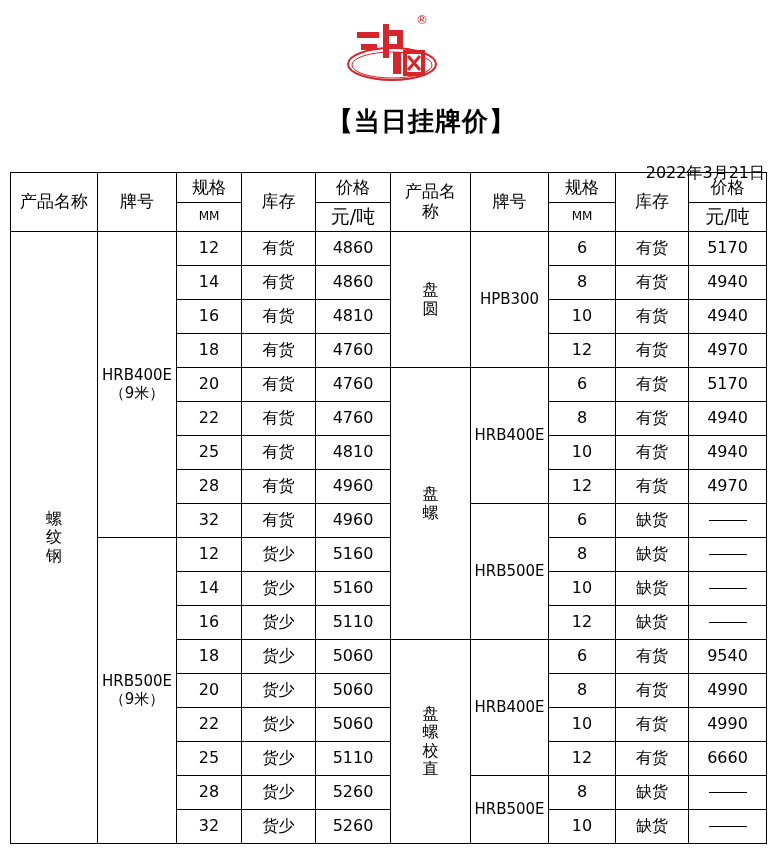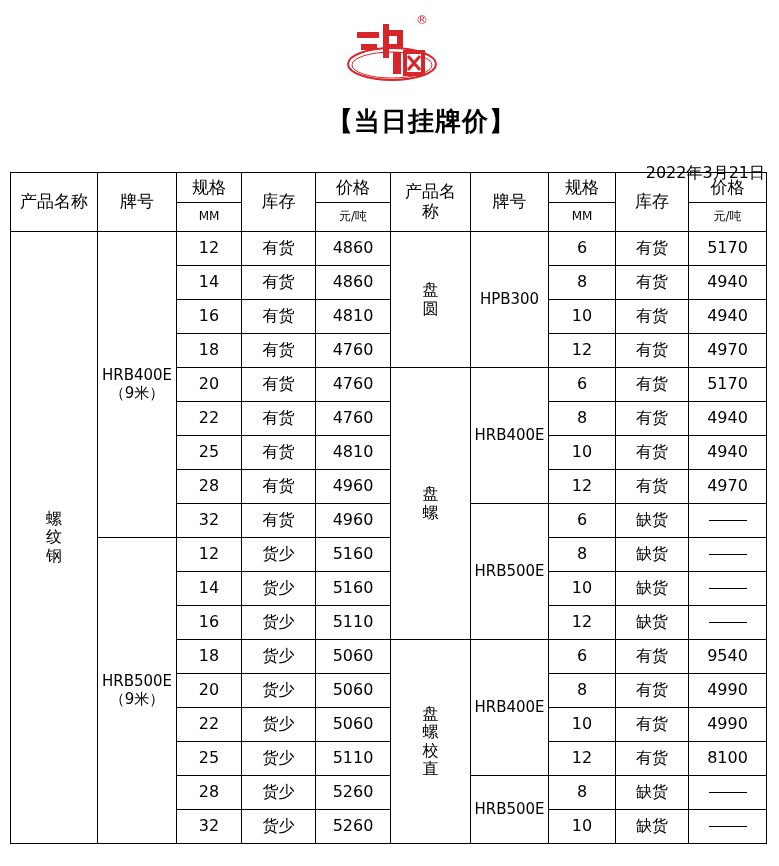--- a/index.html
+++ b/index.html
@@ -11,21 +11,21 @@
   .date { position: absolute; right: 14px; top: 163px; font-size: 16px; }
   table.price { position: absolute; left: 10px; top: 172px; border-collapse: collapse;
                 table-layout: fixed; width: 756px; font-size: 16px; }
   table.price td { border: 1.5px solid #000; text-align: center; vertical-align: middle;
                    padding: 0; line-height: 1.15; }
   table.price tr.h1 td { height: 29px; }
   table.price tr.h2 td { height: 28px; }
   table.price tr.b td { height: 33px; }
   .hdr { font-size: 17px; }
   .mm { font-size: 12px; font-weight: normal; }
-  .unit { font-size: 12px; }
+  .unit { font-size: 19px; }
   .vert { line-height: 1.45; }
   .vert-wide { line-height: 2.35; }
   .dash { display: inline-block; width: 38px; border-top: 1.5px solid #000; vertical-align: middle; }
   .bl { font-size: 15px; margin-left: 30px; }
 </style>
 </head>
 <body>
 
 <div class="logo">
   <svg width="95" height="80" viewBox="0 0 95 80">
@@ -219,21 +219,21 @@
         <td>10</td>
         <td>有货</td>
         <td>4990</td>
       </tr>
       <tr class="b">
         <td>25</td>
         <td>货少</td>
         <td>5110</td>
         <td>12</td>
         <td>有货</td>
-        <td>8100</td>
+        <td>6660</td>
       </tr>
       <tr class="b">
         <td>28</td>
         <td>货少</td>
         <td>5260</td>
         <td class="bl" rowspan="2">HRB500E</td>
         <td>8</td>
         <td>缺货</td>
         <td><span class="dash"></span></td>
       </tr>

